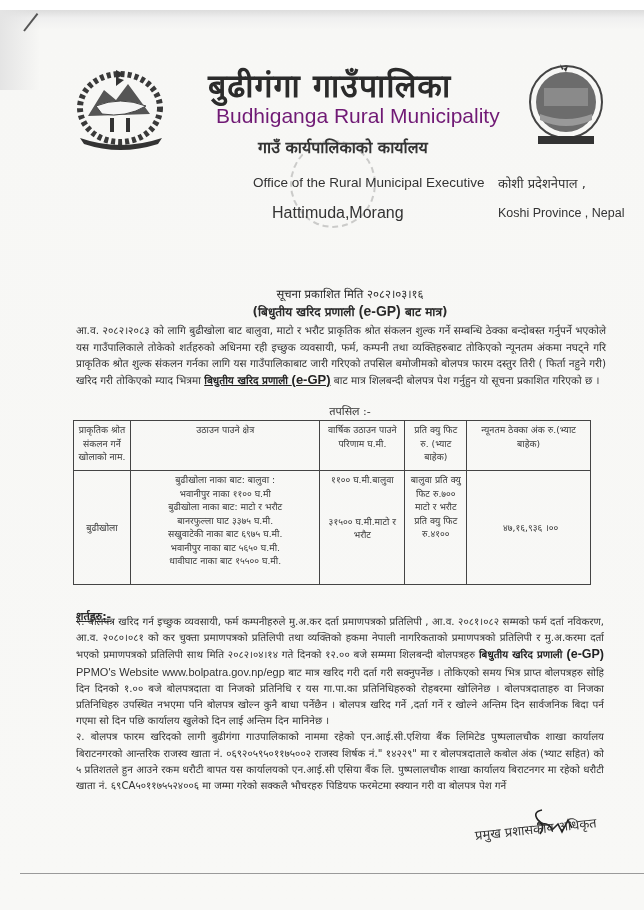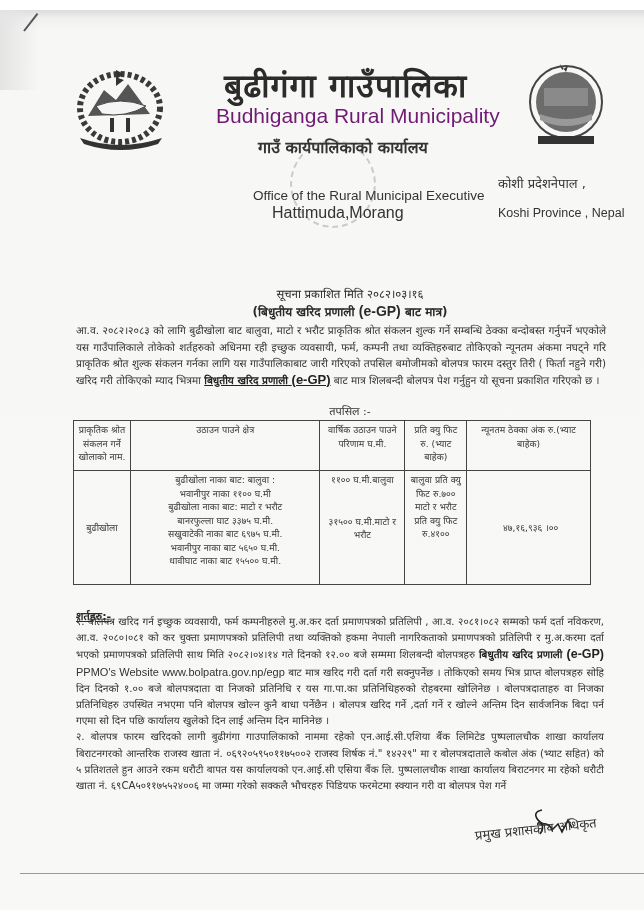--- a/index.html
+++ b/index.html
@@ -18,36 +18,36 @@
     position: absolute; left: 24px; top: 30px; width: 22px; height: 2px;
     background: #555; transform: rotate(-52deg); transform-origin: left center;
   }
 
   
   .logo-left { position: absolute; left: 66px; top: 60px; width: 108px; height: 90px; }
   .logo-right { position: absolute; left: 526px; top: 60px; width: 80px; height: 88px; }
   .title-np {
     position: absolute; left: 208px; top: 66px; width: 308px; text-align: left;
     font-family: "DejaVu Sans", sans-serif; font-weight: bold; font-size: 32px;
-    color: #2b2b2b; letter-spacing: 1px; line-height: 40px; margin-left: 16px;
+    color: #2b2b2b; letter-spacing: 1px; line-height: 40px;
   }
   .title-en {
     position: absolute; left: 216px; top: 104px; font-family: "Liberation Sans", sans-serif;
     font-size: 21px; color: #701a75; line-height: 24px;
   }
   .office-np {
     position: absolute; left: 258px; top: 138px; font-size: 16px; font-weight: bold;
     color: #333; line-height: 20px;
   }
   .seal-stamp {
     position: absolute; left: 290px; top: 140px; width: 86px; height: 88px;
     border-radius: 50%; border: 2px dashed rgba(110,110,110,0.45); opacity: 0.7;
   }
   .office-en {
-    position: absolute; left: 253px; top: 188px; font-family: "Liberation Sans", sans-serif;
+    position: absolute; left: 253px; top: 175px; font-family: "Liberation Sans", sans-serif;
     font-size: 13.5px; color: #333;
   }
   .address-en {
     position: absolute; left: 272px; top: 204px; font-family: "Liberation Sans", sans-serif;
     font-size: 16px; color: #333;
   }
   .province-np {
     position: absolute; left: 498px; top: 174px; font-size: 13px; color: #333; text-align: right;
   }
   .province-en {

